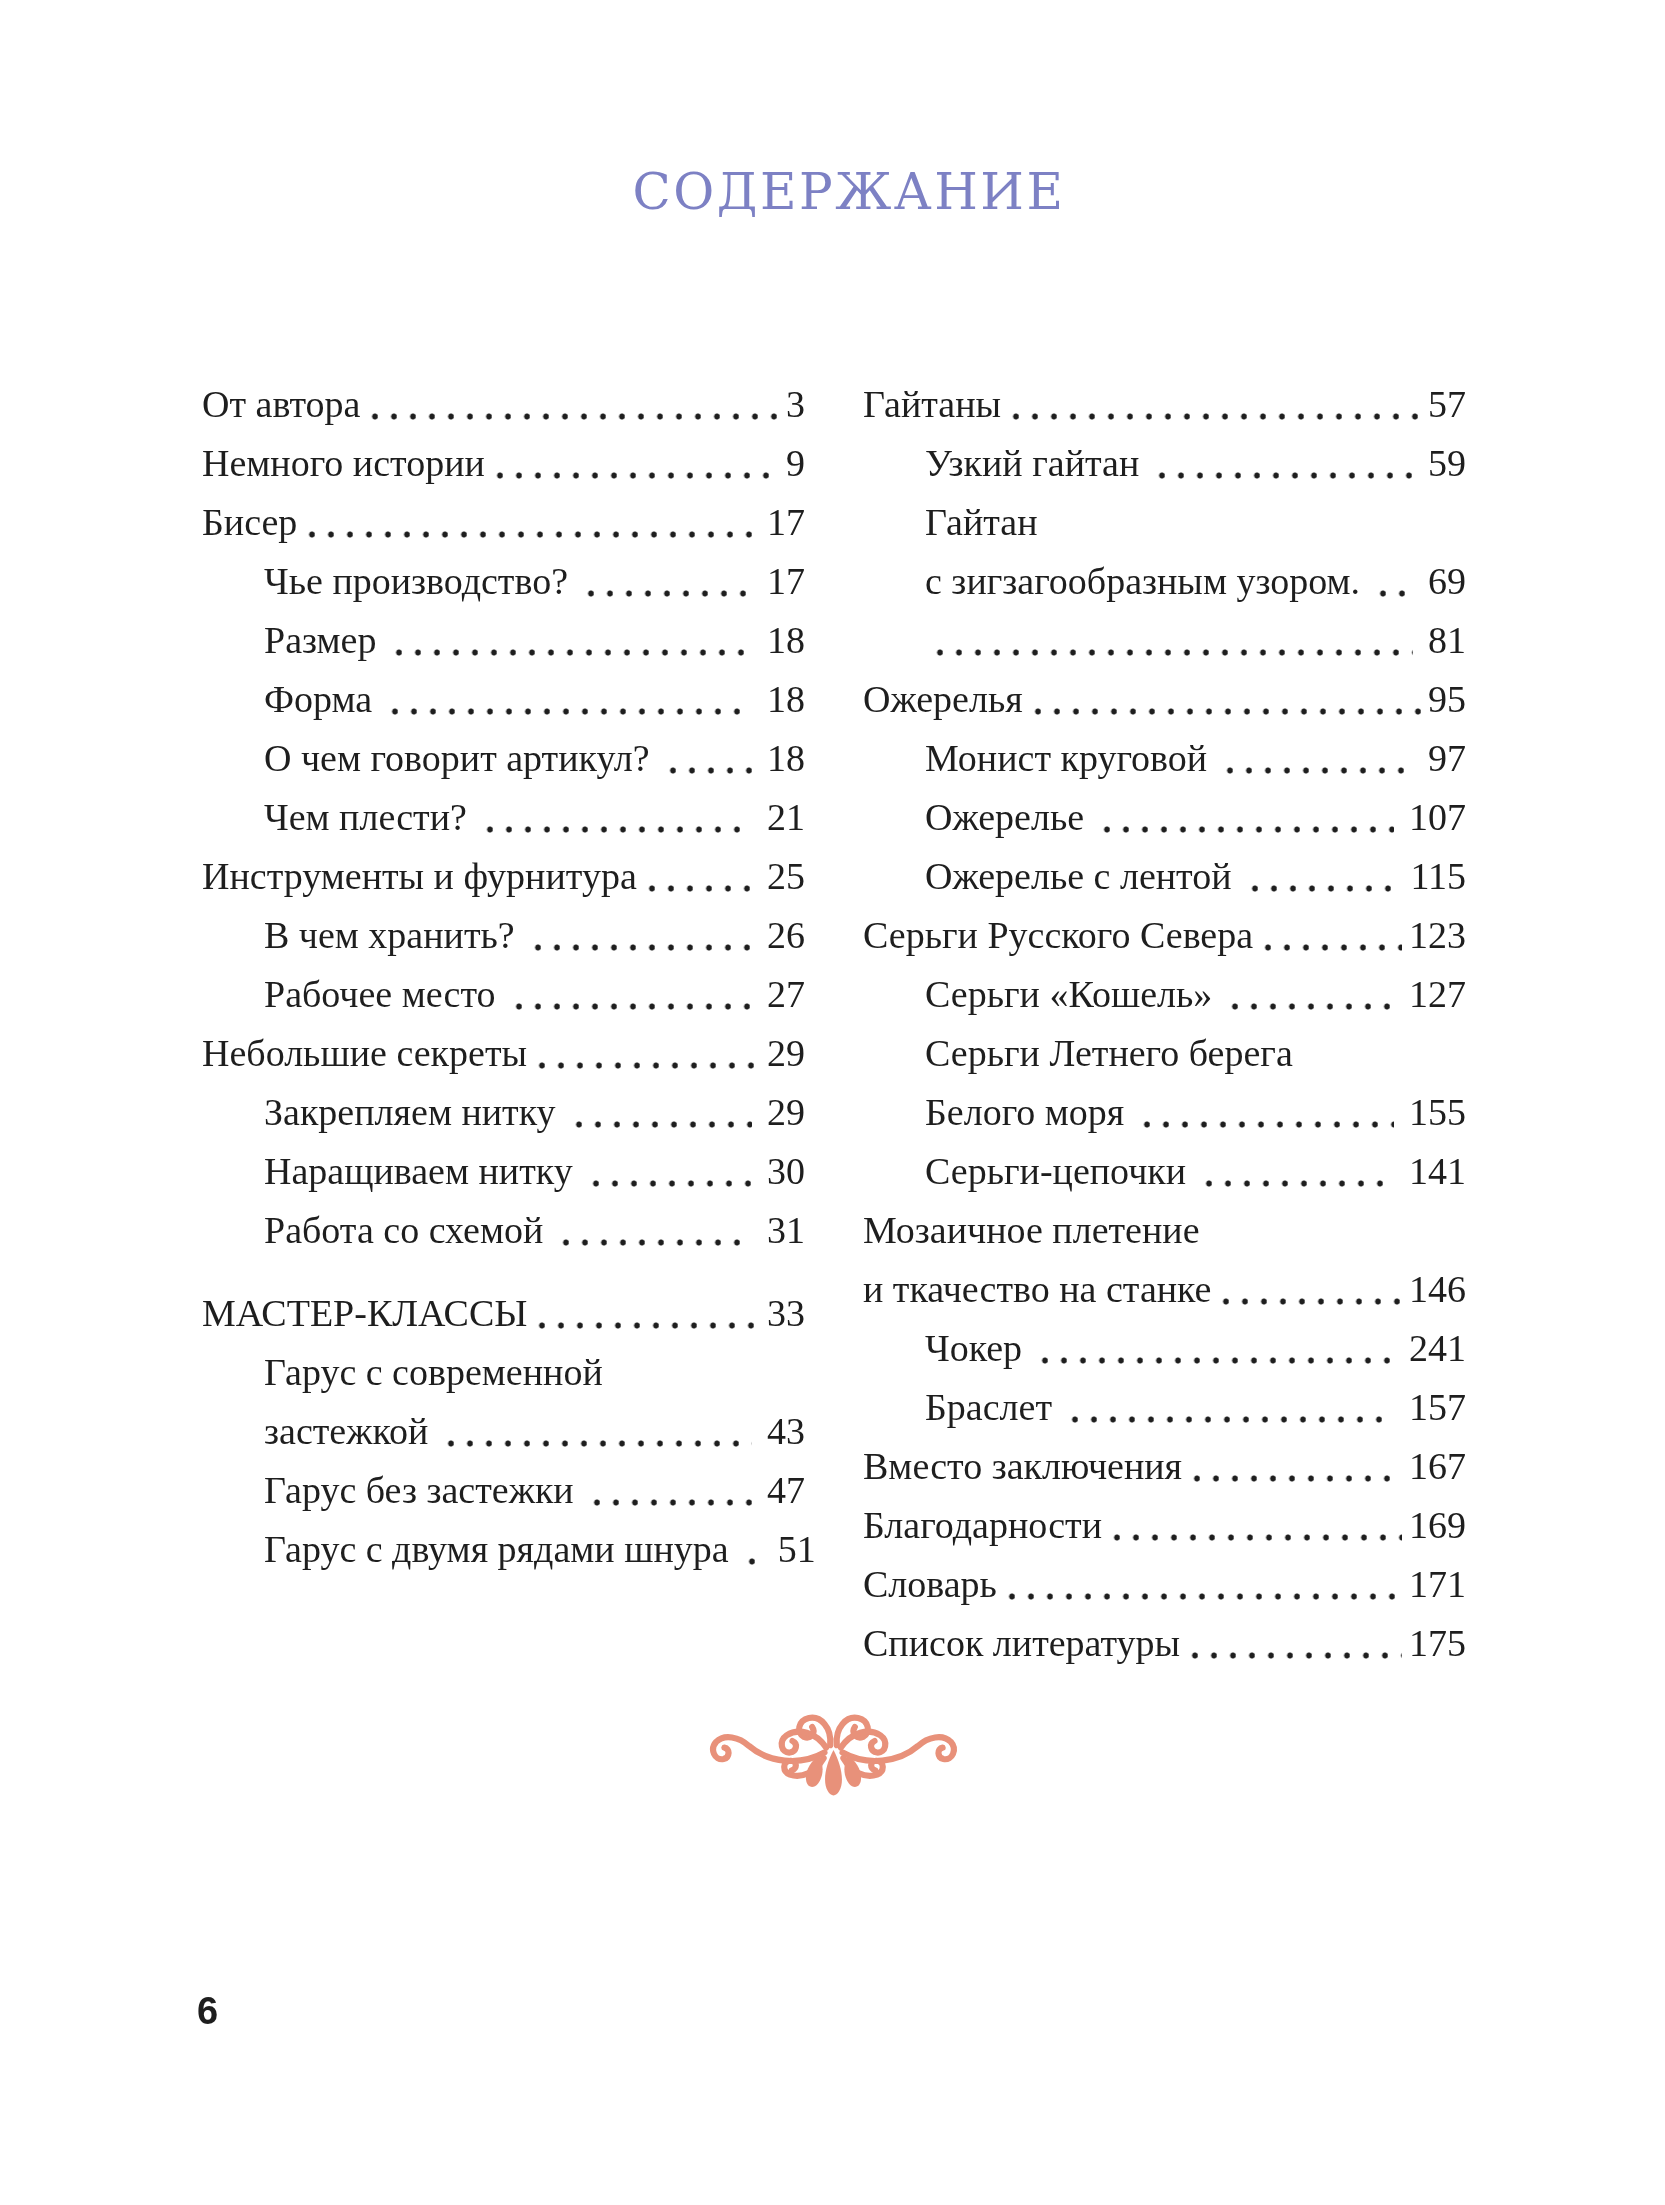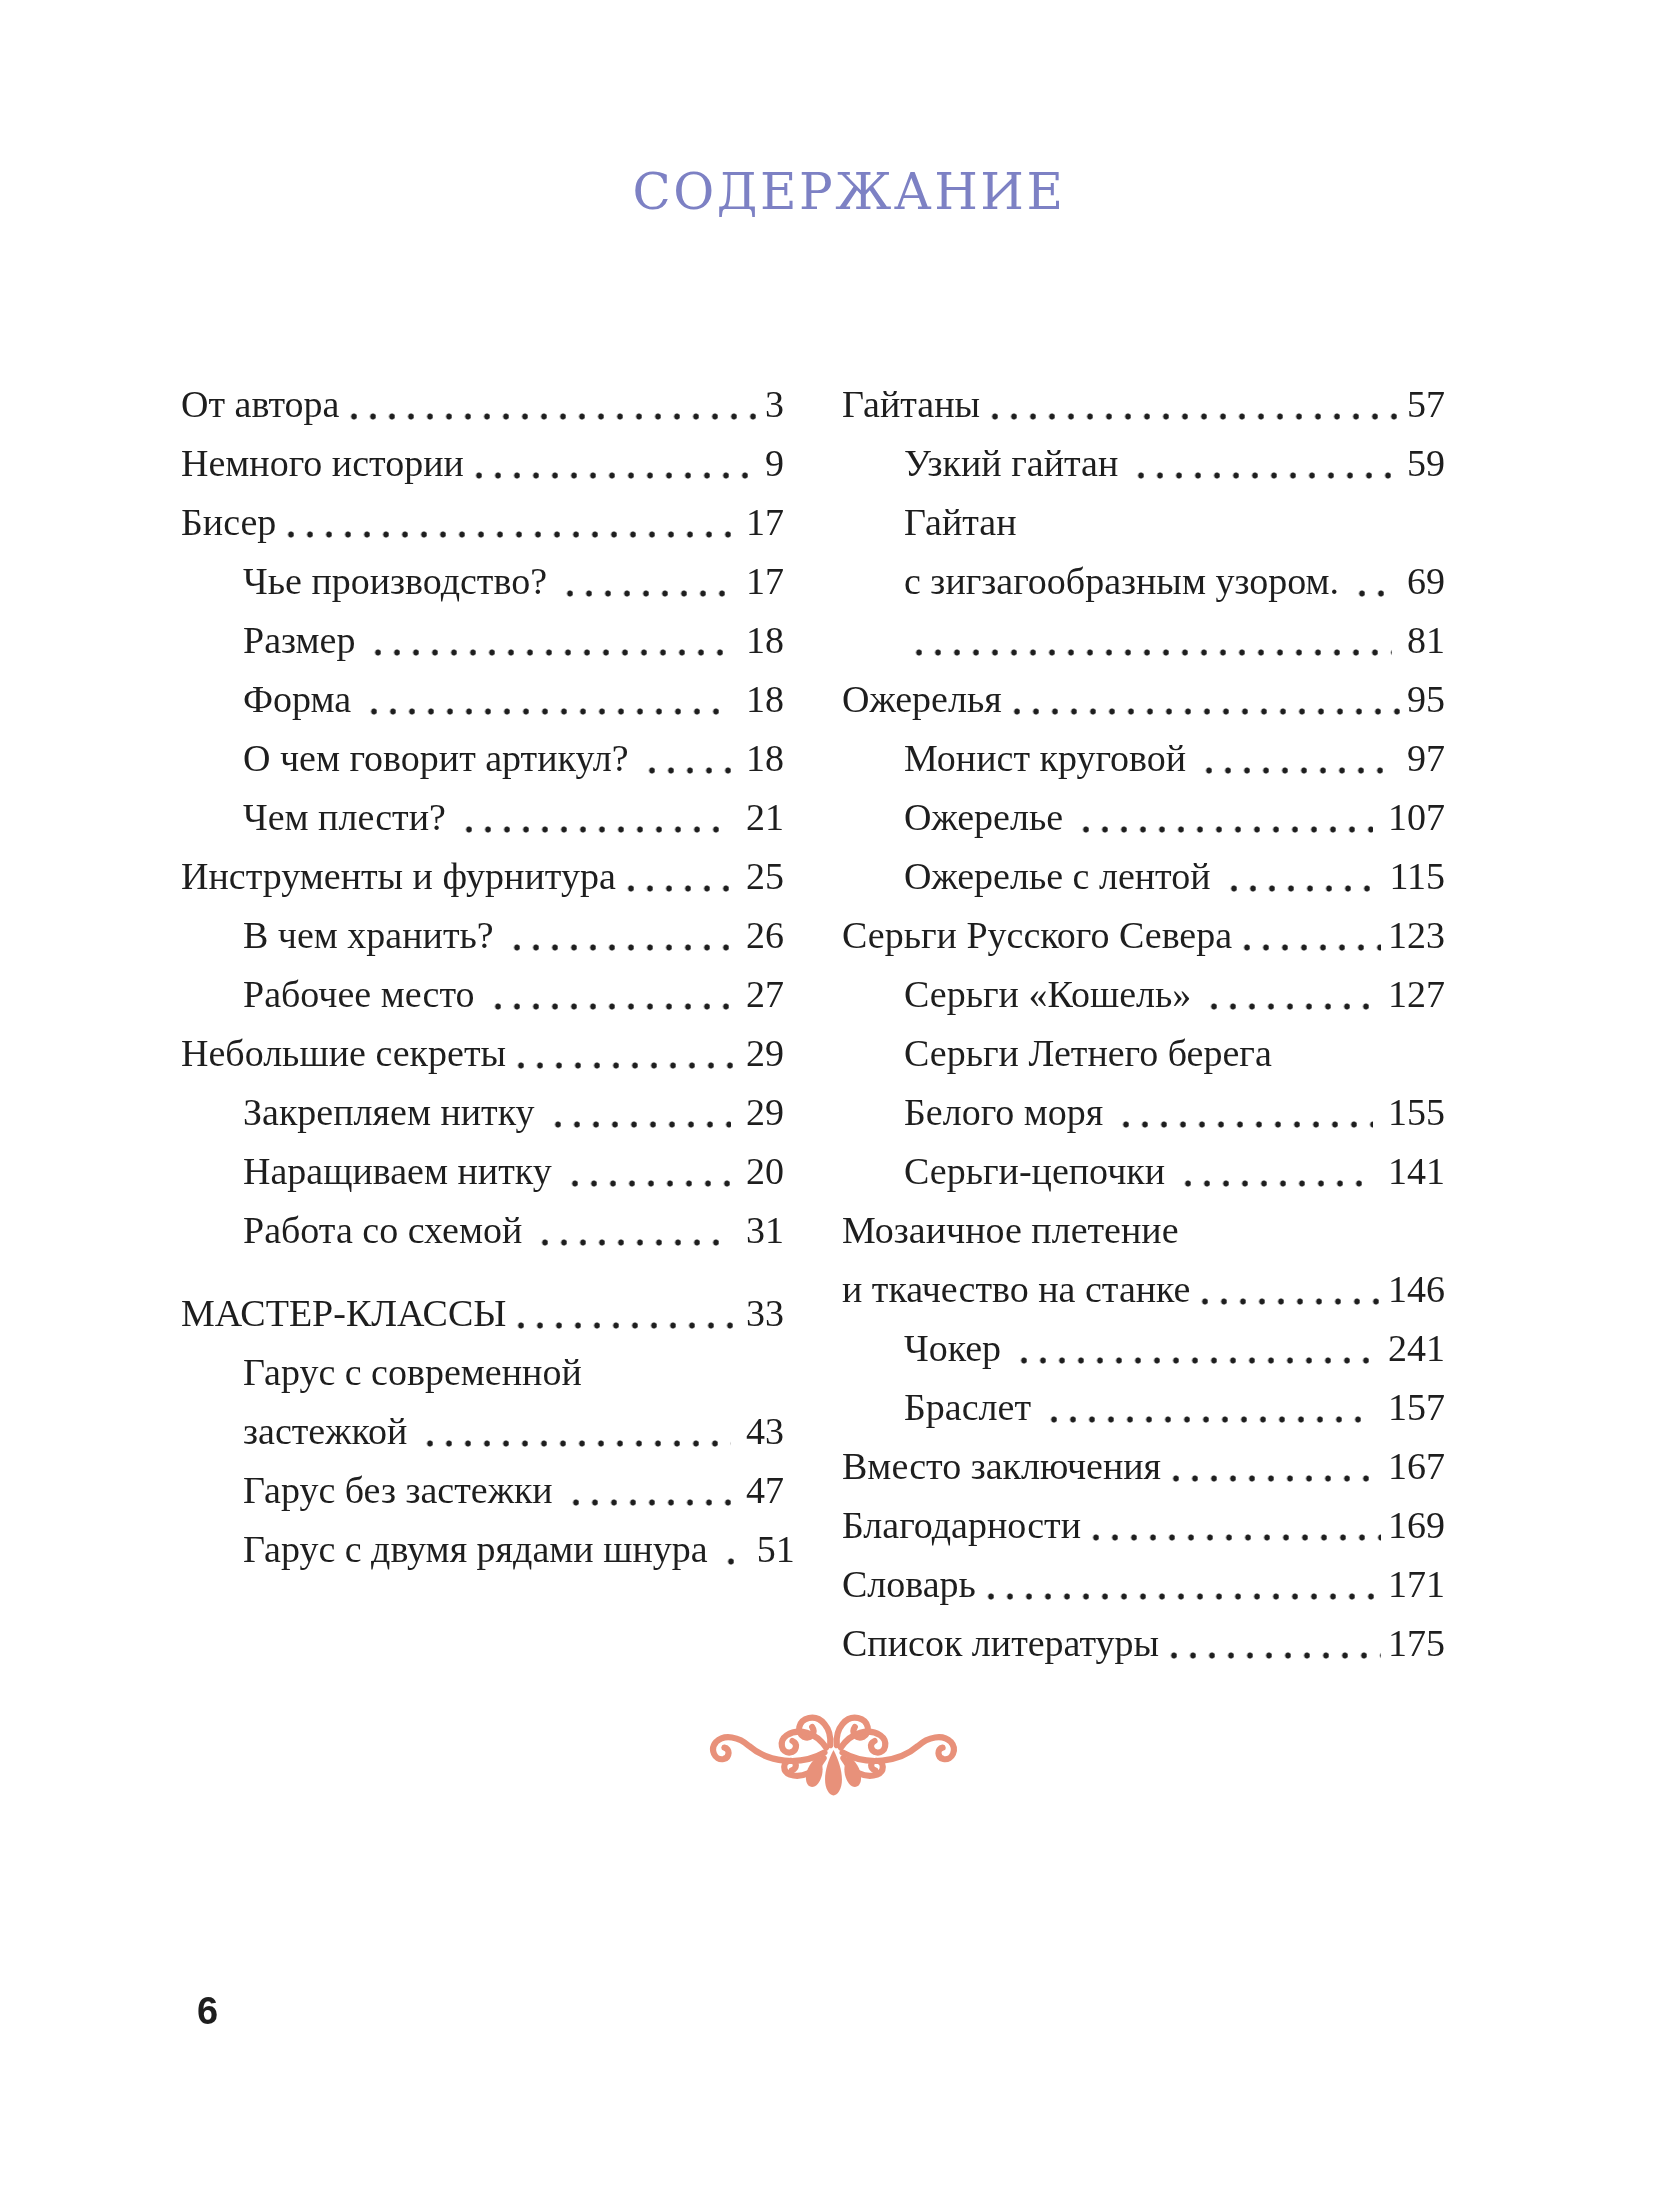--- a/index.html
+++ b/index.html
@@ -22,21 +22,21 @@
     width: 100%;
     text-align: center;
     font-family: "DejaVu Serif", serif;
     font-weight: 400;
     font-size: 50px;
     letter-spacing: 2.5px;
   }
   .toc {
     position: absolute;
     top: 375px;
-    left: 181px;
+    left: 202px;
     width: 1264px;
     display: flex;
     column-gap: 58px;
   }
   .col {
     width: 603px;
     flex: 0 0 603px;
   }
   .row {
     display: flex;
@@ -144,21 +144,21 @@
         <span class="pg">29</span>
       </div>
       <div class="row indent">
         <span class="label">Закрепляем нитку</span>
         <span class="dots"></span>
         <span class="pg">29</span>
       </div>
       <div class="row indent">
         <span class="label">Наращиваем нитку</span>
         <span class="dots"></span>
-        <span class="pg">20</span>
+        <span class="pg">30</span>
       </div>
       <div class="row indent">
         <span class="label">Работа со схемой</span>
         <span class="dots"></span>
         <span class="pg">31</span>
       </div>
       <div class="row gap">
         <span class="label">МАСТЕР-КЛАССЫ</span>
         <span class="dots"></span>
         <span class="pg">33</span>

